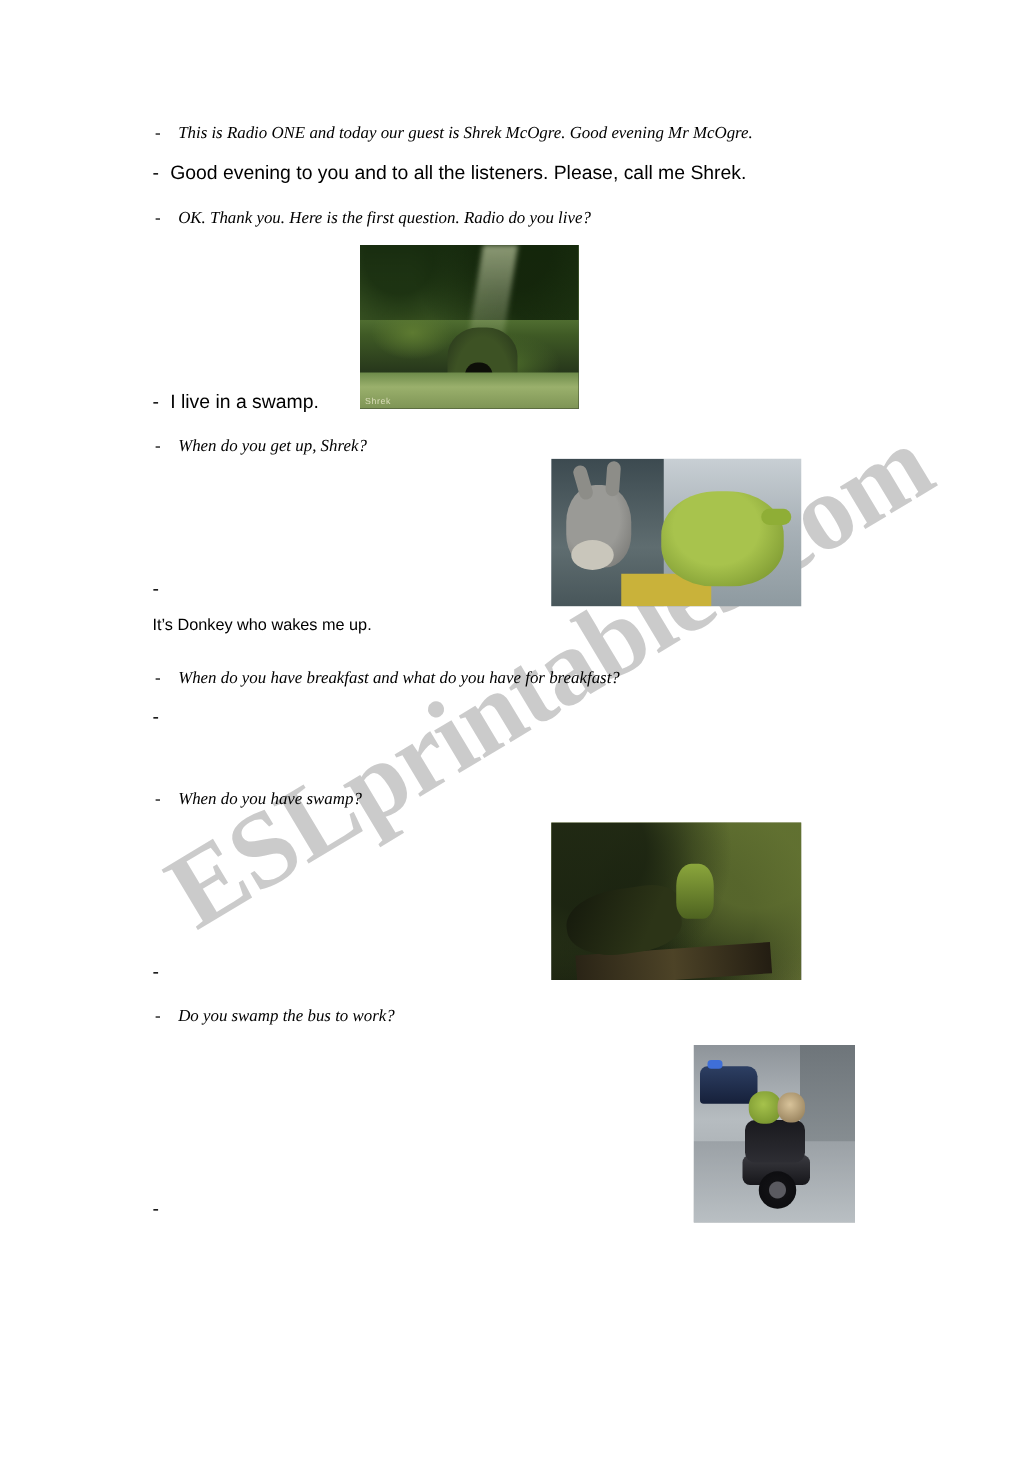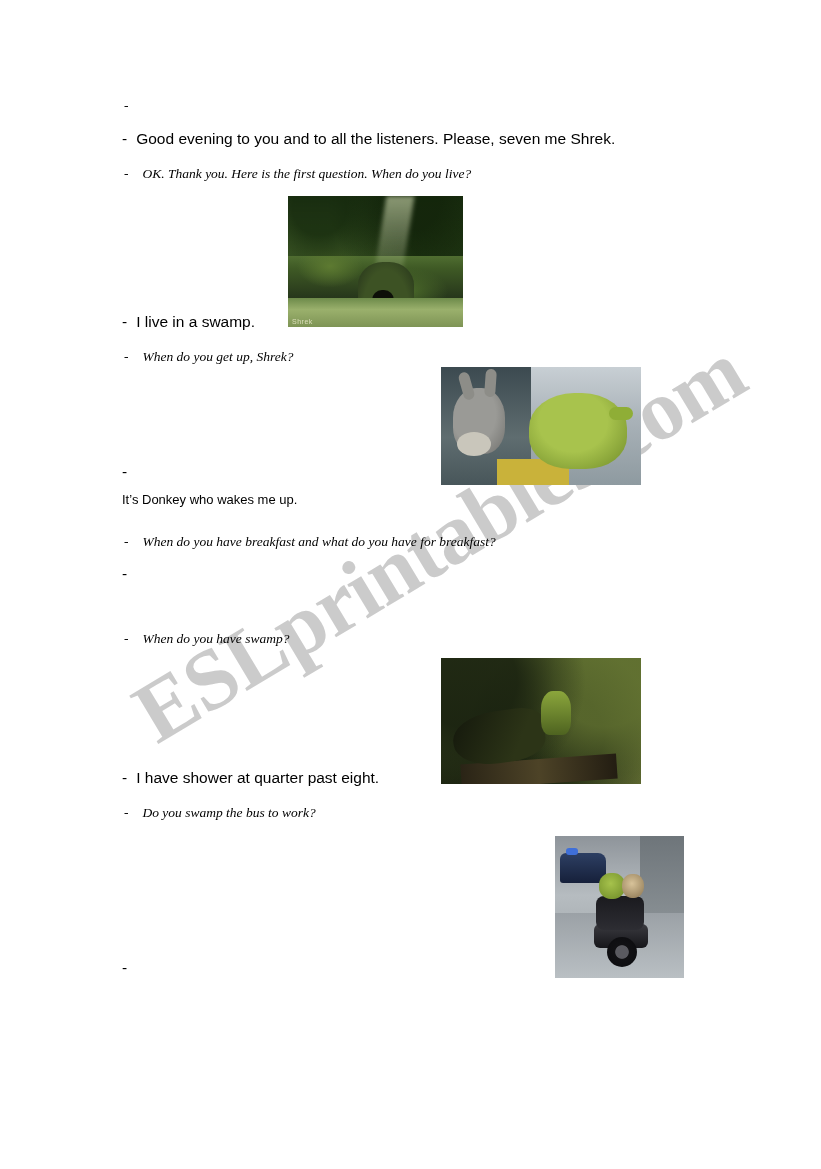--- a/index.html
+++ b/index.html
@@ -294,30 +294,31 @@
     <div class="wheel"></div>
     <div class="torso"></div>
     <div class="rider-shrek"></div>
     <div class="rider-fiona"></div>
   </div>
 
   <div class="content">
 
     <div class="line q" style="left:124px; top:98px; width:620px;">
       <span class="dash">-</span>
+      <span>This is Radio ONE and today our guest is Shrek McOgre. Good evening Mr McOgre.</span>
     </div>
 
     <div class="line a" style="left:122px; top:129px; width:640px;">
       <span class="dash">-</span>
-      <span>Good evening to you and to all the listeners. Please, seven me Shrek.</span>
+      <span>Good evening to you and to all the listeners. Please, call me Shrek.</span>
     </div>
 
     <div class="line q" style="left:124px; top:166px; width:600px;">
       <span class="dash">-</span>
-      <span>OK. Thank you. Here is the first question. When do you live?</span>
+      <span>OK. Thank you. Here is the first question. Radio do you live?</span>
     </div>
 
     <div class="line a" style="left:122px; top:312px; width:400px;">
       <span class="dash">-</span>
       <span>I live in a swamp.</span>
     </div>
 
     <div class="line q" style="left:124px; top:349px; width:420px;">
       <span class="dash">-</span>
       <span>When do you get up, Shrek?</span>
@@ -339,21 +340,20 @@
     </div>
 
 
     <div class="line q" style="left:124px; top:631px; width:420px;">
       <span class="dash">-</span>
       <span>When do you have swamp?</span>
     </div>
 
     <div class="line a" style="left:122px; top:768px; width:420px;">
       <span class="dash">-</span>
-      <span>I have shower at quarter past eight.</span>
     </div>
 
     <div class="line q" style="left:124px; top:805px; width:420px;">
       <span class="dash">-</span>
       <span>Do you swamp the bus to work?</span>
     </div>
 
     <div class="line a" style="left:122px; top:958px; width:520px;">
       <span class="dash">-</span>
     </div>

